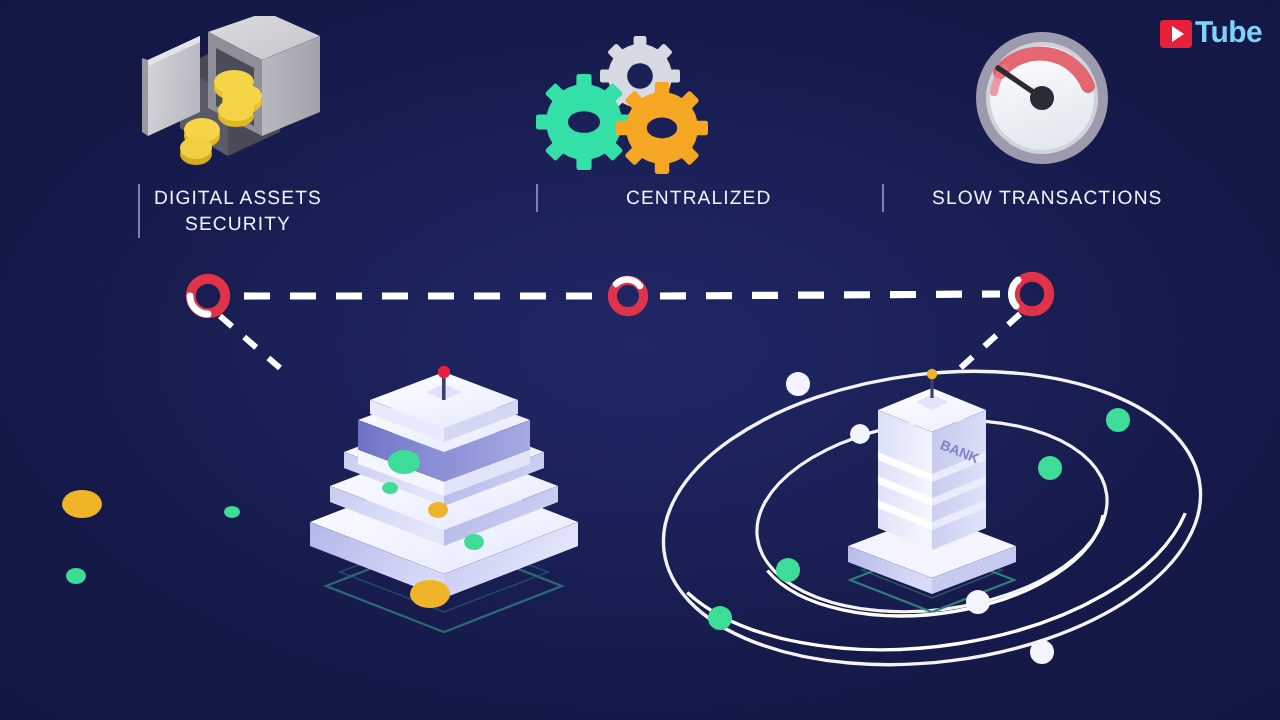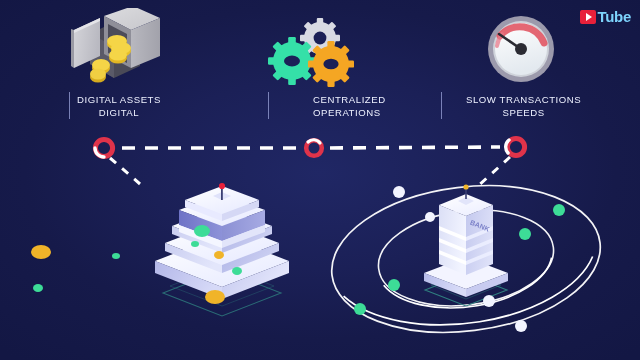--- a/index.html
+++ b/index.html
@@ -362,37 +362,35 @@
     <g>
       <circle cx="516" cy="147" r="8.6" fill="none" stroke="#e0334a" stroke-width="5"></circle>
       <path d="M 508 153 A 9 9 0 0 1 509 140" fill="none" stroke="#ffffff" stroke-width="3.4" stroke-linecap="round"></path>
     </g>
   </svg>
 
   <div class="caption" style="left:57px;top:92px;margin-left:12px;">
     <div class="bar"></div>
     <div class="txt ctr">
       <div>DIGITAL ASSETS</div>
-      <div>DIGITAL</div>
+      <div>SECURITY</div>
     </div>
   </div>
 
   <div class="caption" style="left:268px;top:92px;gap:44px;">
     <div class="bar"></div>
     <div class="txt lft">
       <div>CENTRALIZED</div>
-      <div>OPERATIONS</div>
     </div>
   </div>
 
   <div class="caption" style="left:441px;top:92px;gap:24px;">
     <div class="bar"></div>
     <div class="txt ctr">
       <div>SLOW TRANSACTIONS</div>
-      <div>SPEEDS</div>
     </div>
   </div>
 
   <div id="dtube">
     <div class="dmark">
         <i></i>
       </div>
     <div class="dtxt">Tube</div>
   </div>
 

